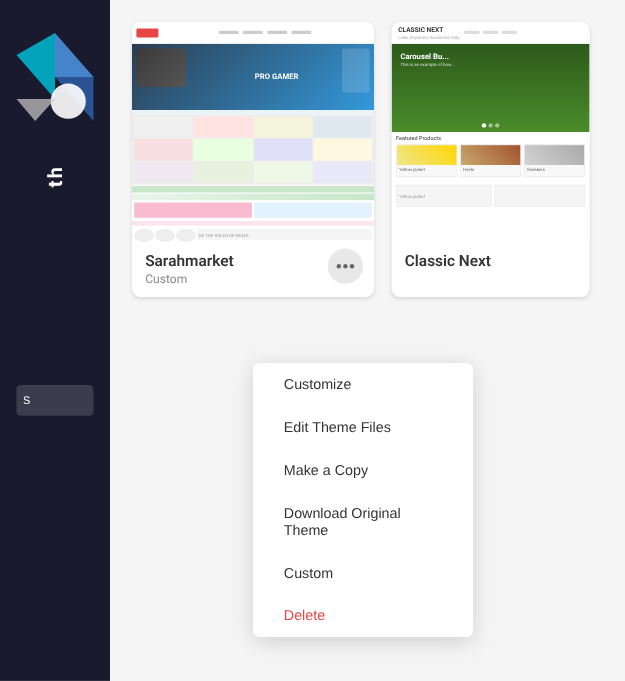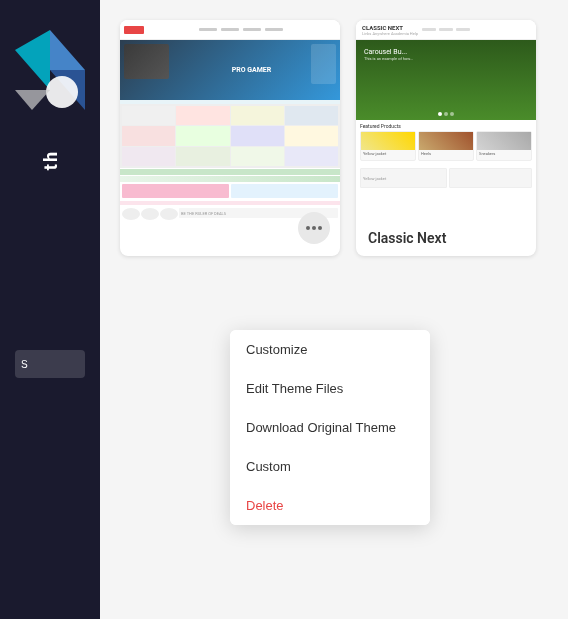--- a/index.html
+++ b/index.html
@@ -213,21 +213,21 @@
     }
 
     .classic-hero-text {
       position: absolute;
       top: 8px;
       left: 8px;
     }
 
     .classic-hero-title {
       font-size: 7px;
-      font-weight: normal;
+      font-weight: bold;
       color: white;
     }
 
     .classic-dots {
       position: absolute;
       bottom: 4px;
       left: 50%;
       transform: translateX(-50%);
       display: flex;
       gap: 2px;
@@ -332,21 +332,21 @@
       left: 130px;
       width: 200px;
       background: white;
       border-radius: 6px;
       box-shadow: 0 4px 20px rgba(0,0,0,0.15);
       z-index: 100;
       overflow: hidden;
     }
 
     .dropdown-item {
-      padding: 12px 16px;
+      padding: 12px 28px;
       font-size: 13px;
       color: #333;
       cursor: pointer;
       display: block;
       width: 100%;
       text-align: left;
       background: white;
       border: none;
     }
 
@@ -425,20 +425,26 @@
             <div style="flex:1;background:#f8bbd0;border-radius:1px;"></div>
             <div style="flex:1;background:#e3f2fd;border-radius:1px;"></div>
           </div>
           <div style="height:4px;background:#fce4ec;margin:1px 0;"></div>
           <div style="display:flex;gap:1px;padding:2px;height:14px;">
             <div style="width:18px;height:12px;border-radius:50%;background:#eee;overflow:hidden;"></div>
             <div style="width:18px;height:12px;border-radius:50%;background:#eee;overflow:hidden;"></div>
             <div style="width:18px;height:12px;border-radius:50%;background:#eee;overflow:hidden;"></div>
             <div style="flex:1;background:#f5f5f5;border-radius:1px;font-size:4px;display:flex;align-items:center;padding-left:2px;color:#999;">BE THE RULER OF DEALS</div>
           </div>
+        </div>
+      </div>
+      <div class="theme-card-footer">
+        <div>
+          <div class="theme-name">Sarahmarket</div>
+          <div class="theme-badge">Custom</div>
         </div>
       </div>
 
       <button class="dots-btn">
         <span class="dot-small"></span>
         <span class="dot-small"></span>
         <span class="dot-small"></span>
       </button>
     </div>
 
@@ -493,18 +499,19 @@
       <div class="theme-card-footer">
         <div class="theme-name">Classic Next</div>
       </div>
     </div>
 
   </div>
 
   <div class="dropdown-menu">
     <button class="dropdown-item">Customize</button>
     <button class="dropdown-item">Edit Theme Files</button>
+    <button class="dropdown-item">Make a Copy</button>
     <button class="dropdown-item">Download Original Theme</button>
     <button class="dropdown-item">Custom</button>
     <button class="dropdown-item delete">Delete</button>
   </div>
 
 </div>
 
 </body></html>

